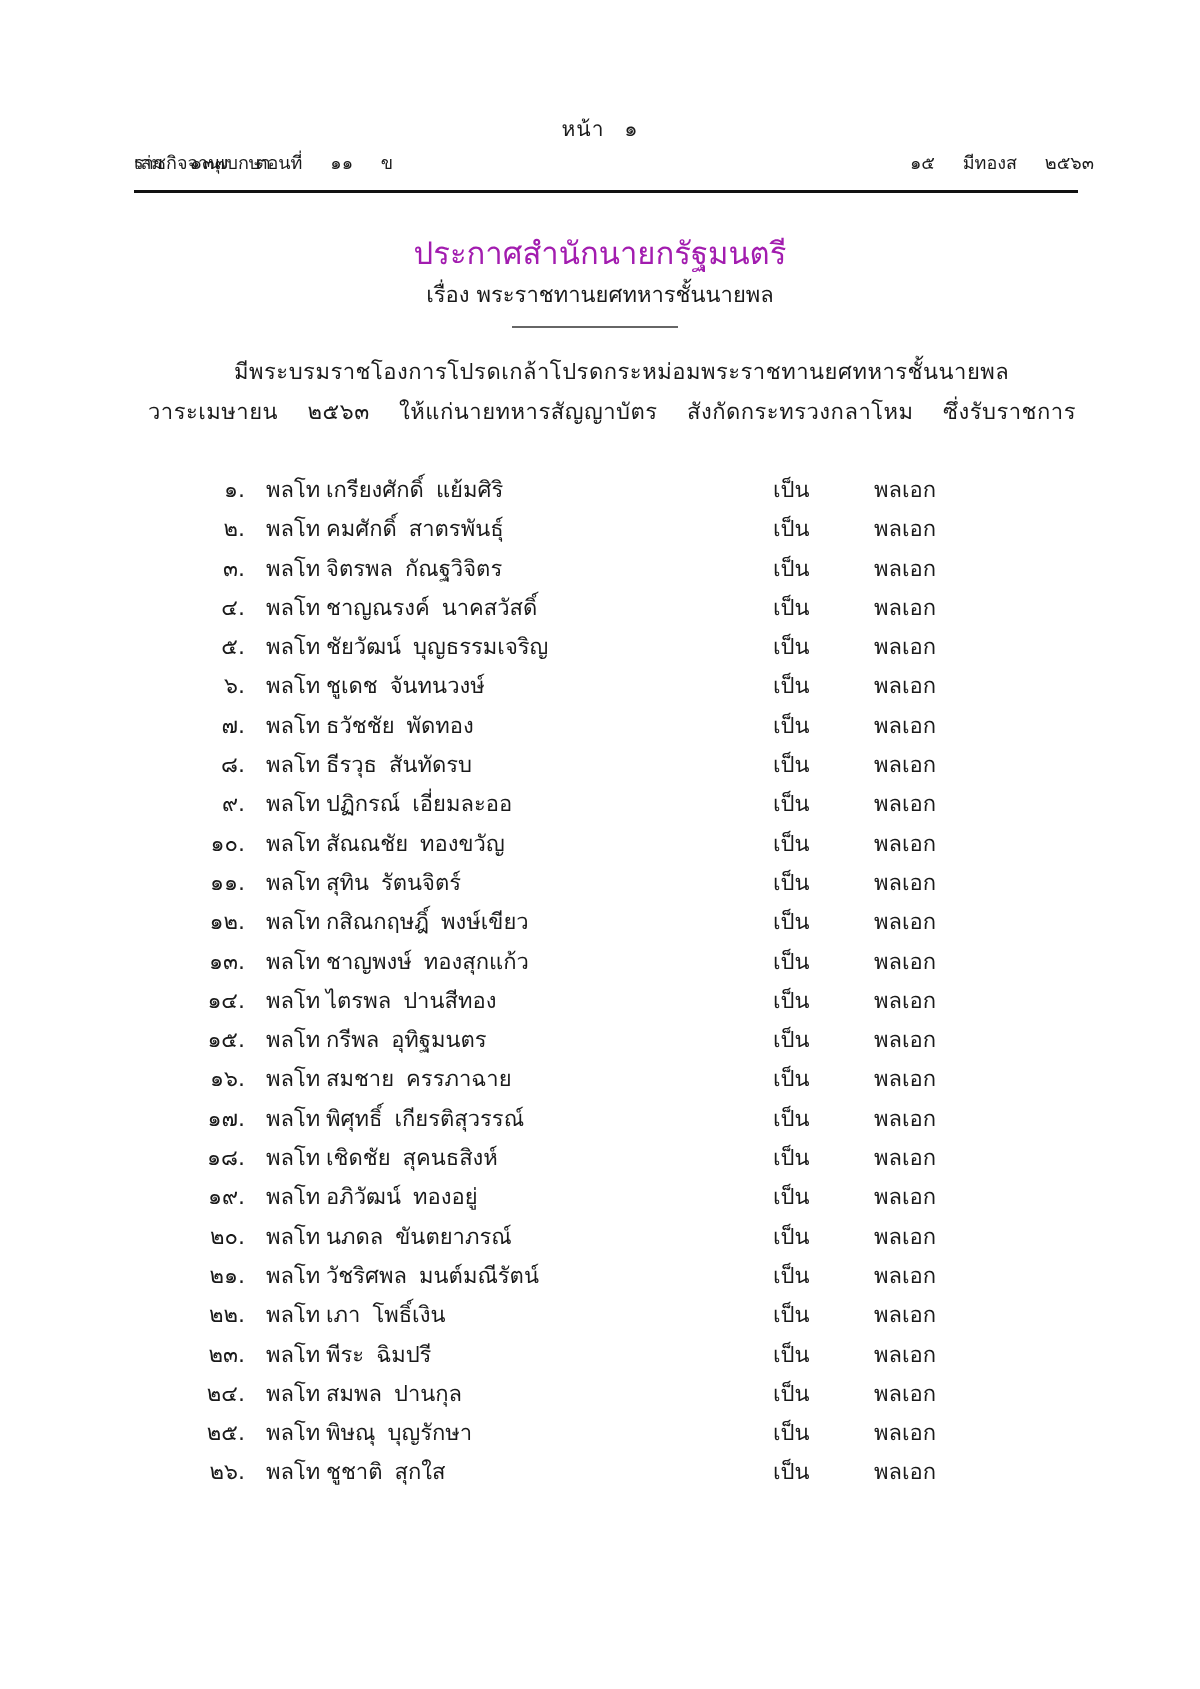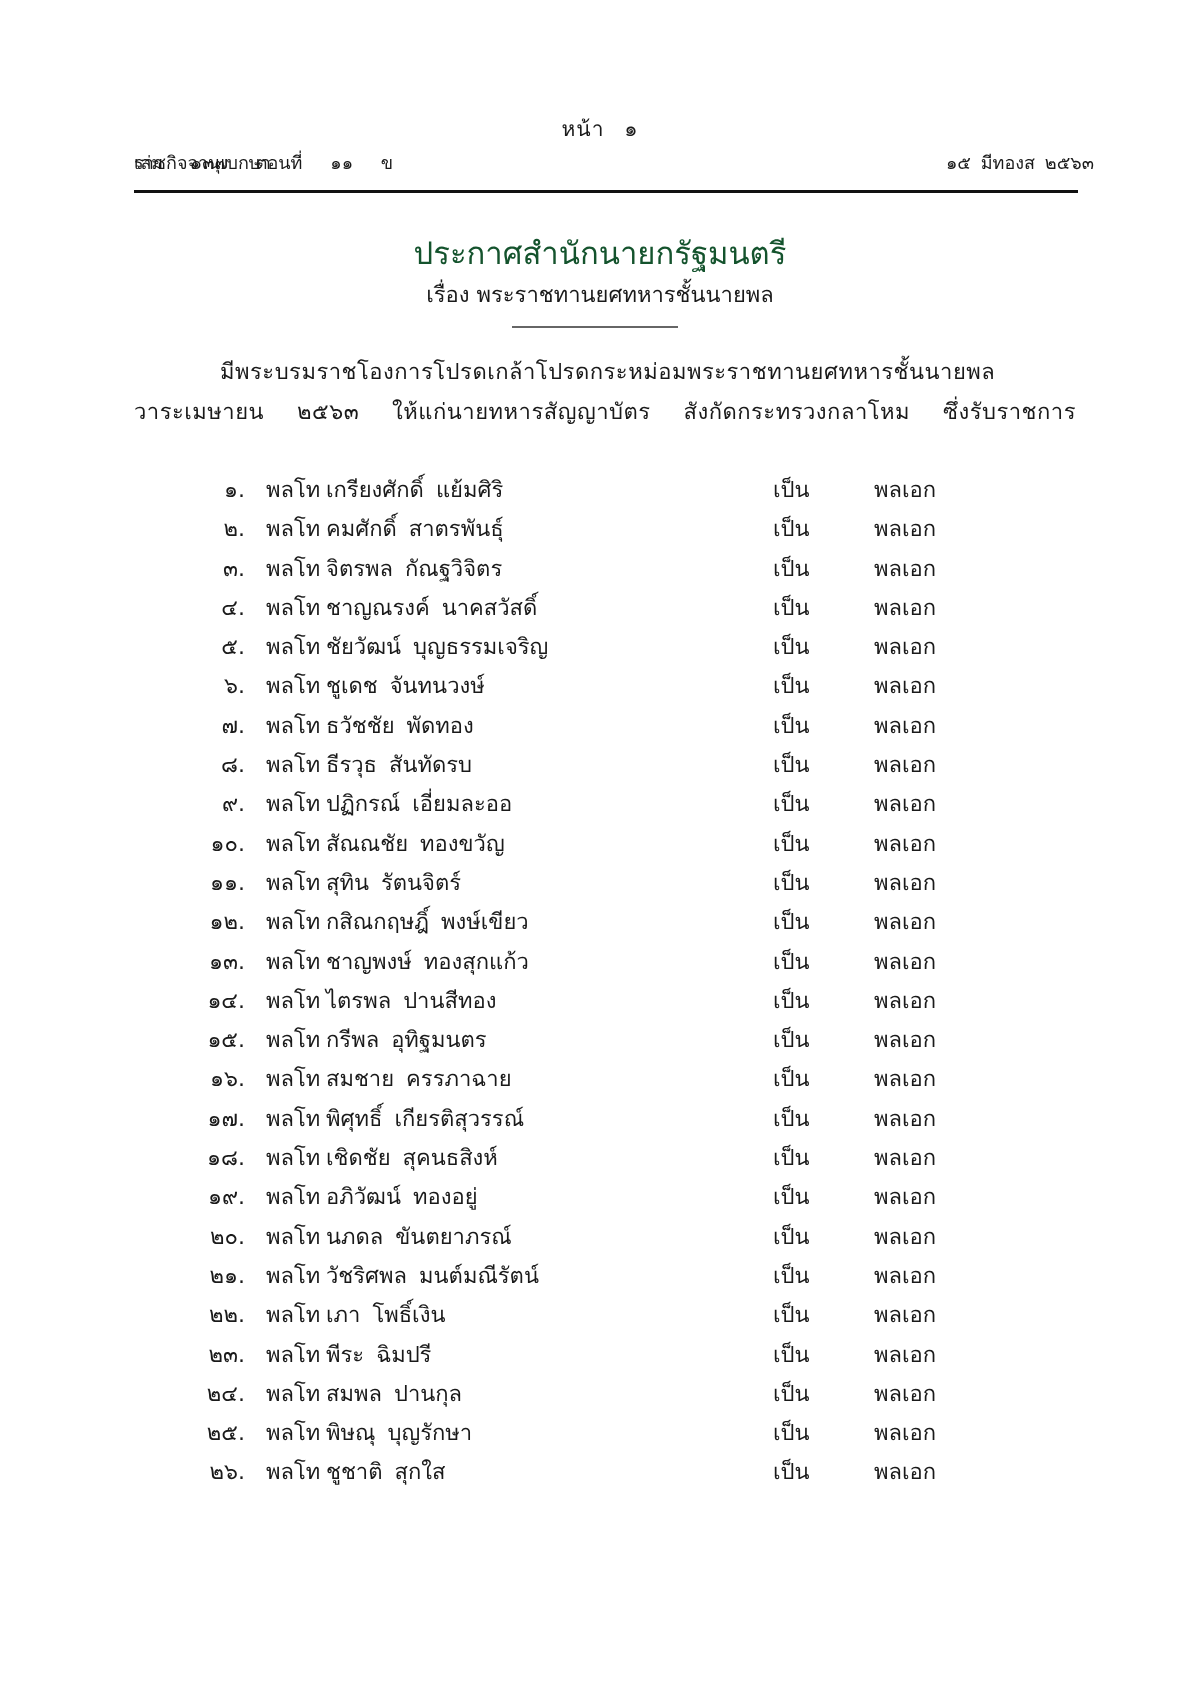--- a/index.html
+++ b/index.html
@@ -14,43 +14,43 @@
     }
     .page-number span { margin: 5px 6px; }
     .header-row {
       position: absolute; top: 148px; left: 134px; width: 960px; height: 34px;
       font-size: 18px;
     }
     .header-left { position: absolute; left: 0; top: 0; white-space: nowrap; }
     .header-left span { margin-right: 22px; }
     .header-center { position: absolute; left: 0; width: 960px; top: 0; }
     .header-right { position: absolute; right: 0; top: 0; white-space: nowrap; }
-    .header-right span { margin-left: 4px; }
+    .header-right span { margin-left: 22px; }
     .header-rule {
       position: absolute; top: 190px; left: 134px; width: 944px; height: 3px;
       background: #111;
     }
     .title {
       position: absolute; top: 228px; left: 0; width: 1200px; text-align: center;
-      font-size: 31px; color: #14532d;
+      font-size: 31px; color: #a21caf;
     }
     .subject {
       position: absolute; top: 277px; left: 0; width: 1200px; text-align: center;
       font-size: 22px;
     }
     .subject span { margin: 0 0; }
     .title-rule {
       position: absolute; top: 326px; left: 512px; width: 166px; height: 2px;
       background: #666;
     }
     .body-text {
       position: absolute; top: 352px; left: 134px; width: 942px;
       font-size: 22px; line-height: 40px; letter-spacing: 0.5px;
     }
-    .body-line { white-space: nowrap; text-align: justify; text-align-last: justify; }
+    .body-line { white-space: nowrap; text-align: justify; text-align-last: justify; margin-left: 14px; }
     .body-line.first { padding-left: 86px; }
     .body-line.last { text-align-last: left; }
     .list {
       position: absolute; top: 472px; left: 0; width: 1200px;
     }
     .list-row {
       position: relative; height: 39.3px; font-size: 22px;
     }
     .list-row .num { position: absolute; right: 955px; top: 0; text-align: right; }
     .list-row .rank { position: absolute; left: 266px; top: 0; }

